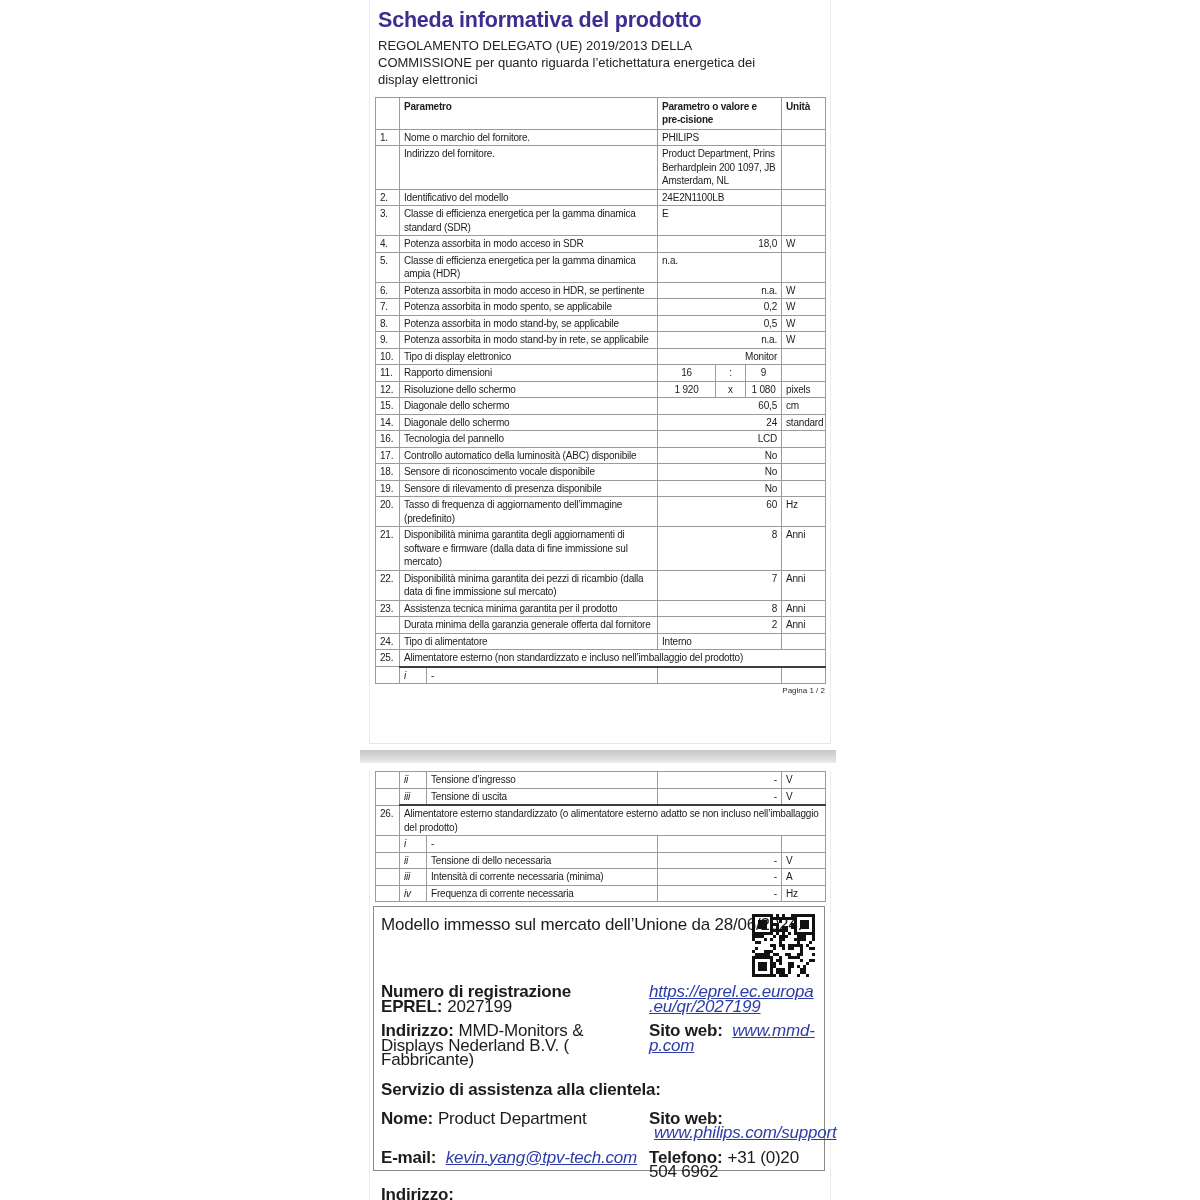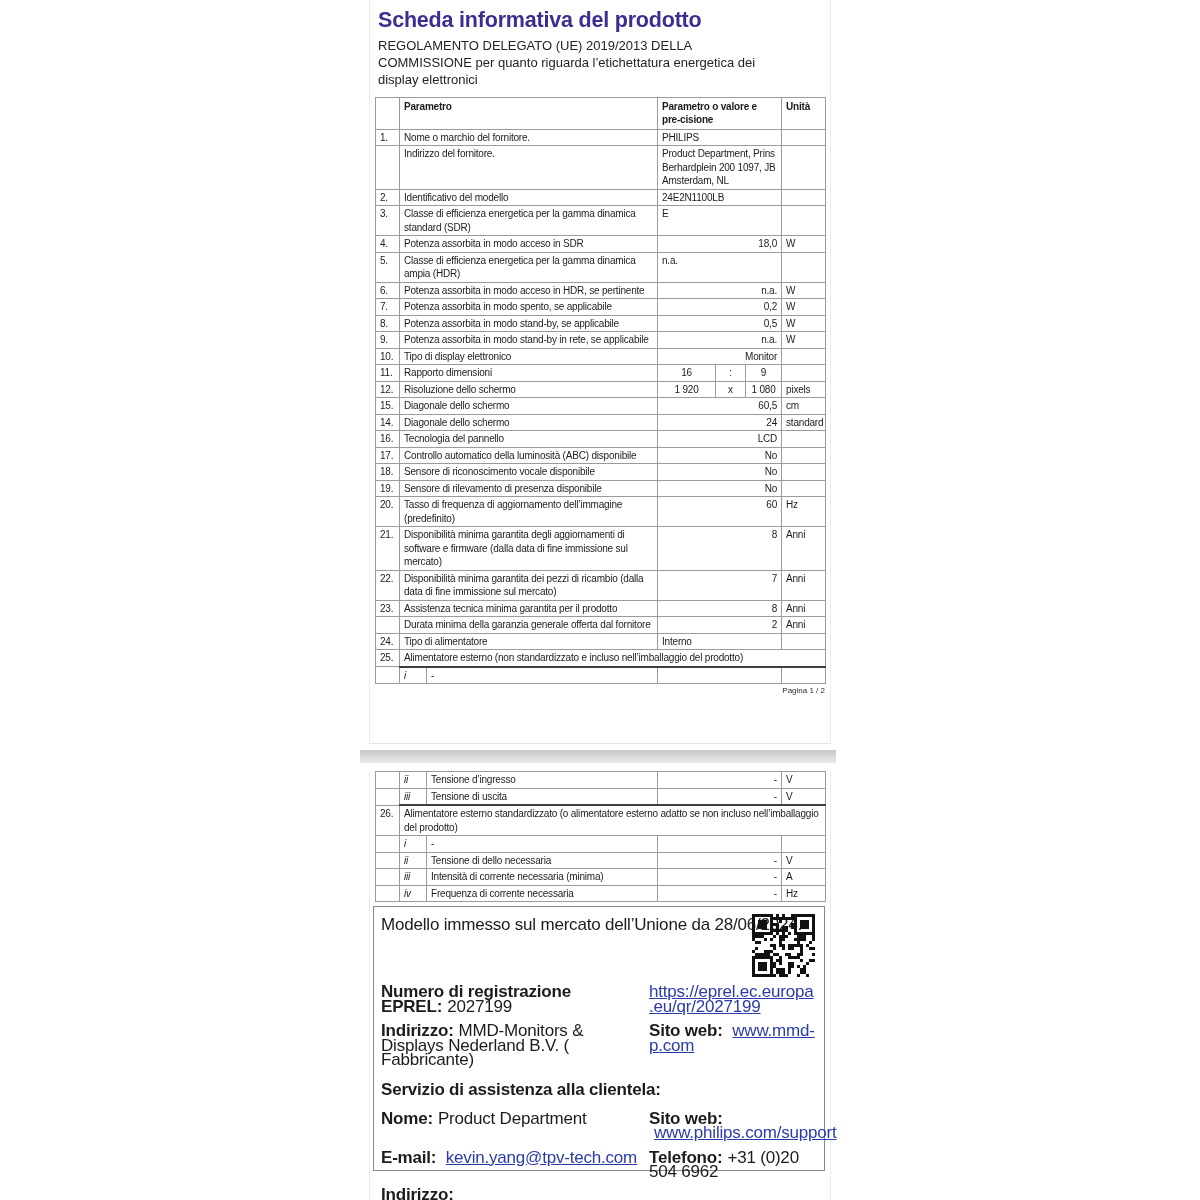--- a/index.html
+++ b/index.html
@@ -57,21 +57,21 @@
   .info-box {
     border:1px solid #8a8a8a; width:452px; height:265px;
     margin:4px 0 0 3px; position:relative;
     padding:8px 7px; font-size:17px; letter-spacing:-0.2px;
   }
   .ib-row { display:flex; }
   .ib-left { width:268px; flex:0 0 268px; line-height:14.5px; }
   .ib-right { flex:1; line-height:14.5px; }
   .ib-b { font-weight:bold; }
   .ib-val { margin-left:5px;text-align:right; }
-  .lnk { color:#2b3caa; text-decoration:underline; cursor:pointer; }
+  .lnk { color:#2b3caa; text-decoration:underline; cursor:pointer;font-style:italic; }
   .wrap-any { overflow-wrap:anywhere; display:inline-block; max-width:170px; }
   .mt-eprel { margin-top:50px; }
   .mt-10 { margin-top:10px; }
   .mt-12 { margin-top:12px; }
   .mt-8 { margin-top:8px; }
   .addr-line { line-height:14px; }
   .qr {
     position:absolute; top:7px; right:9px; width:63px; height:63px;
     display:grid; grid-template-columns:repeat(21,3px); grid-template-rows:repeat(21,3px);
   }

